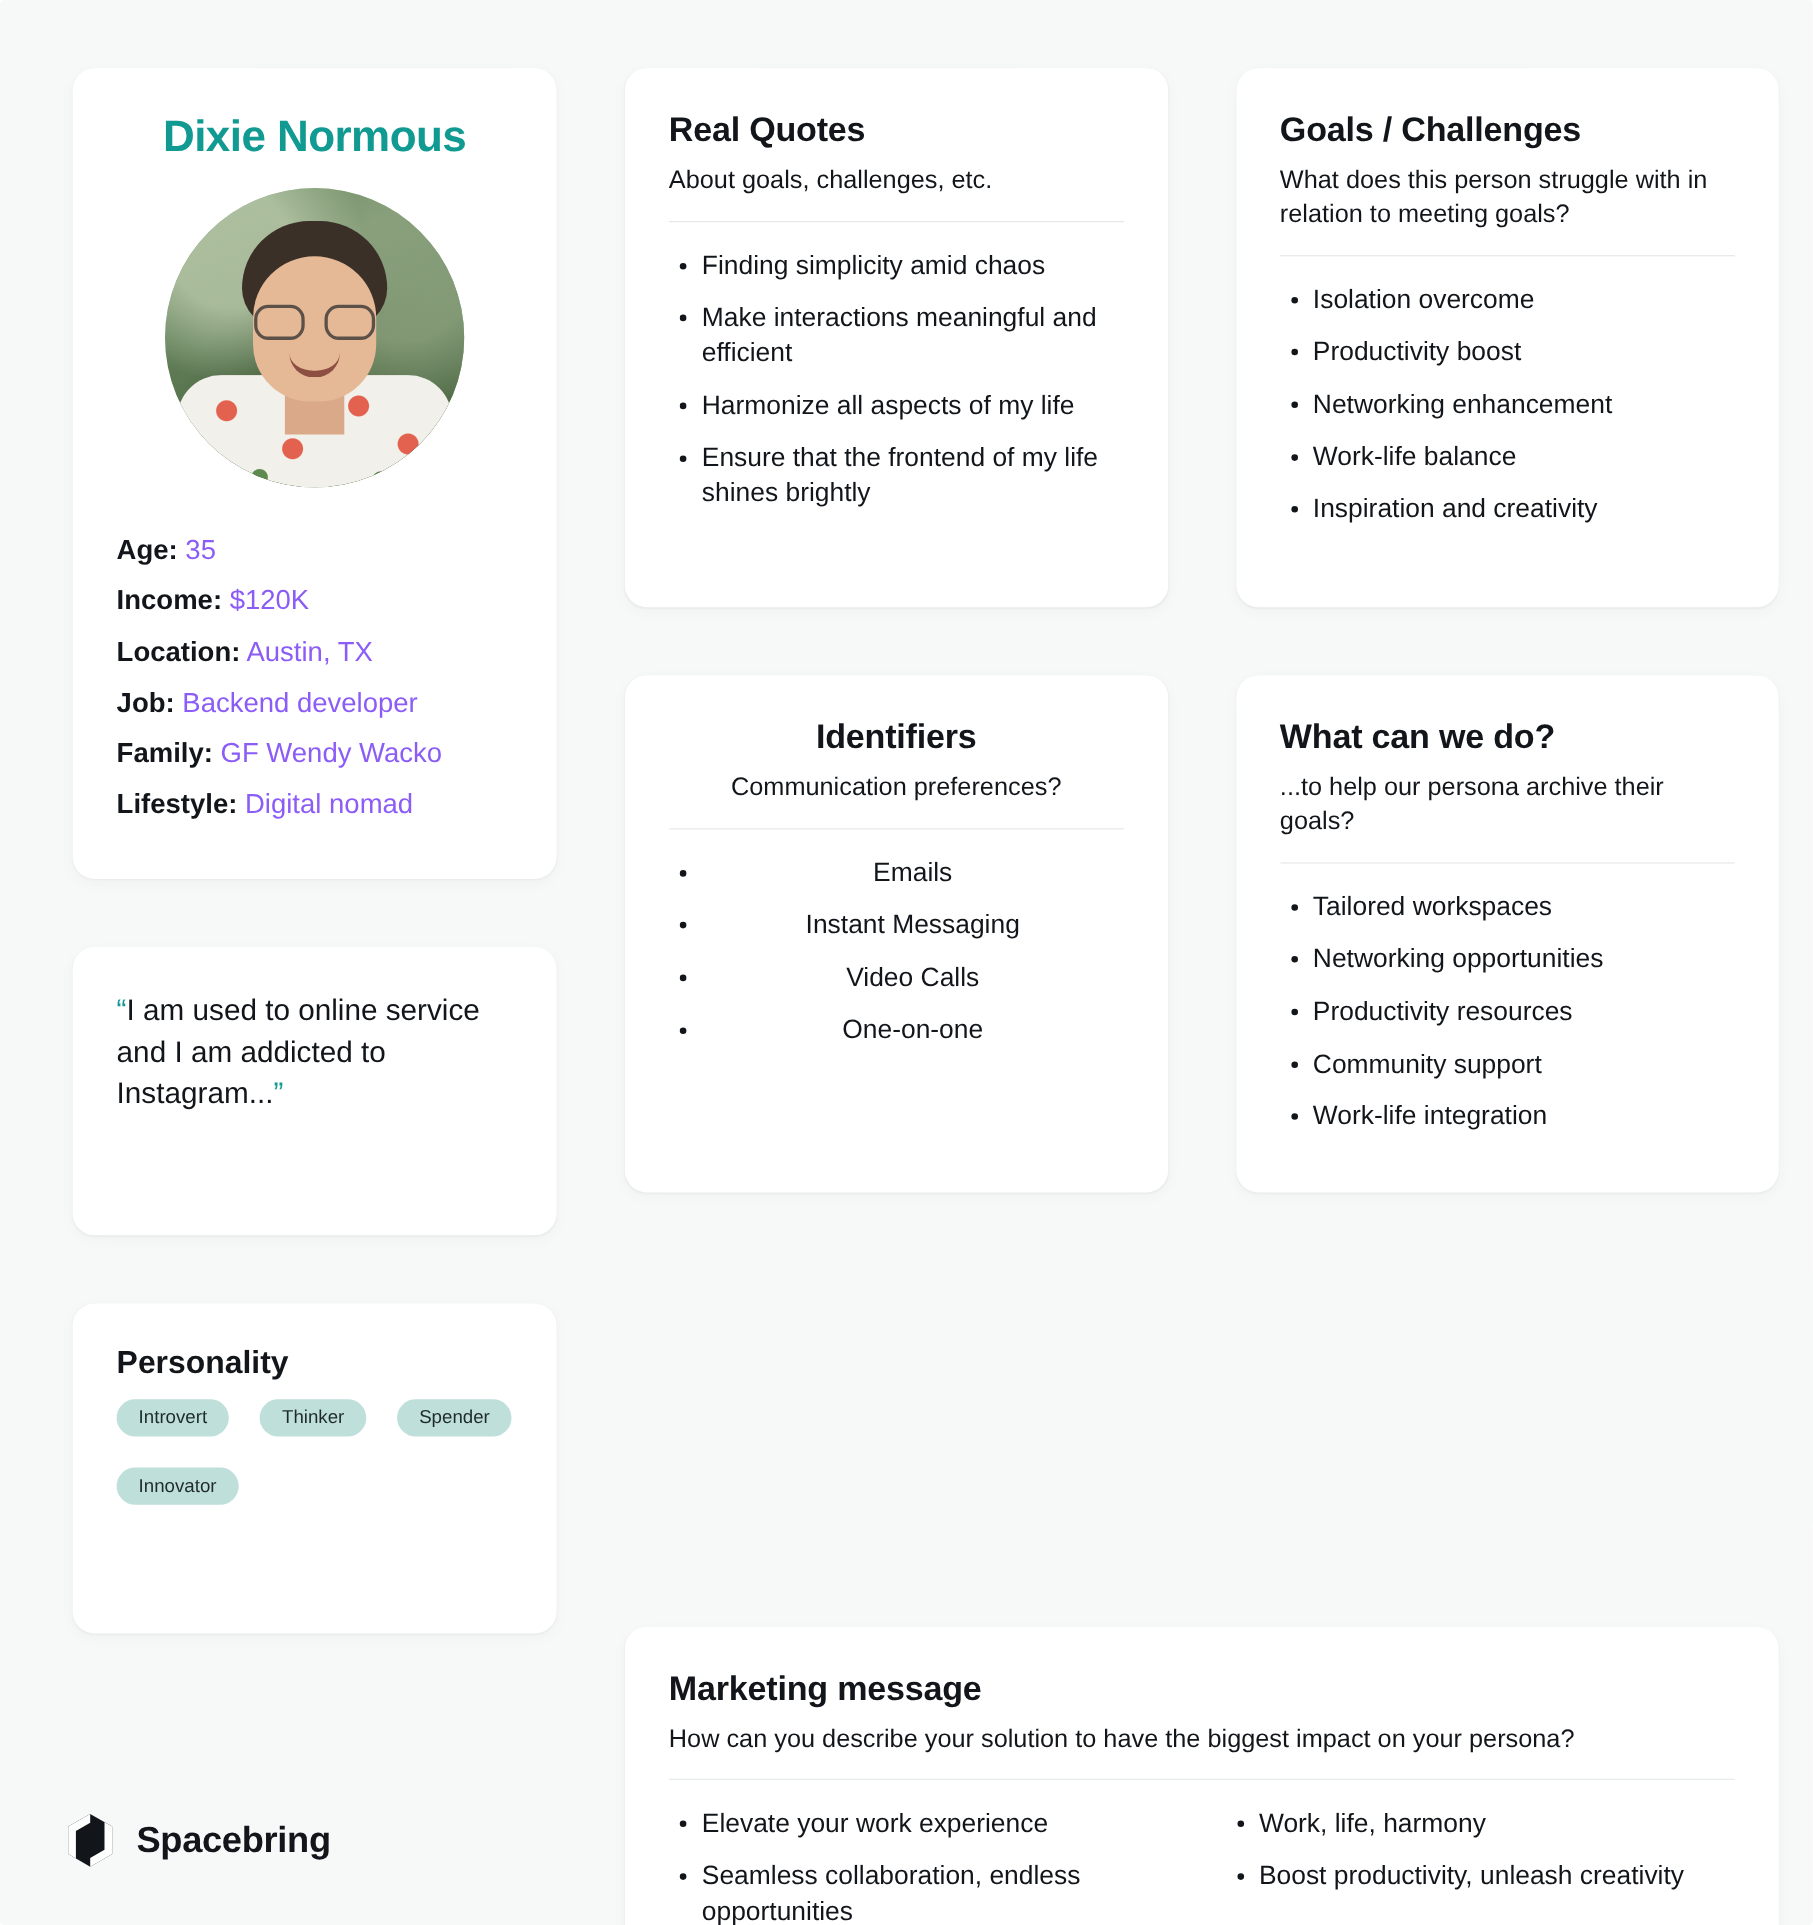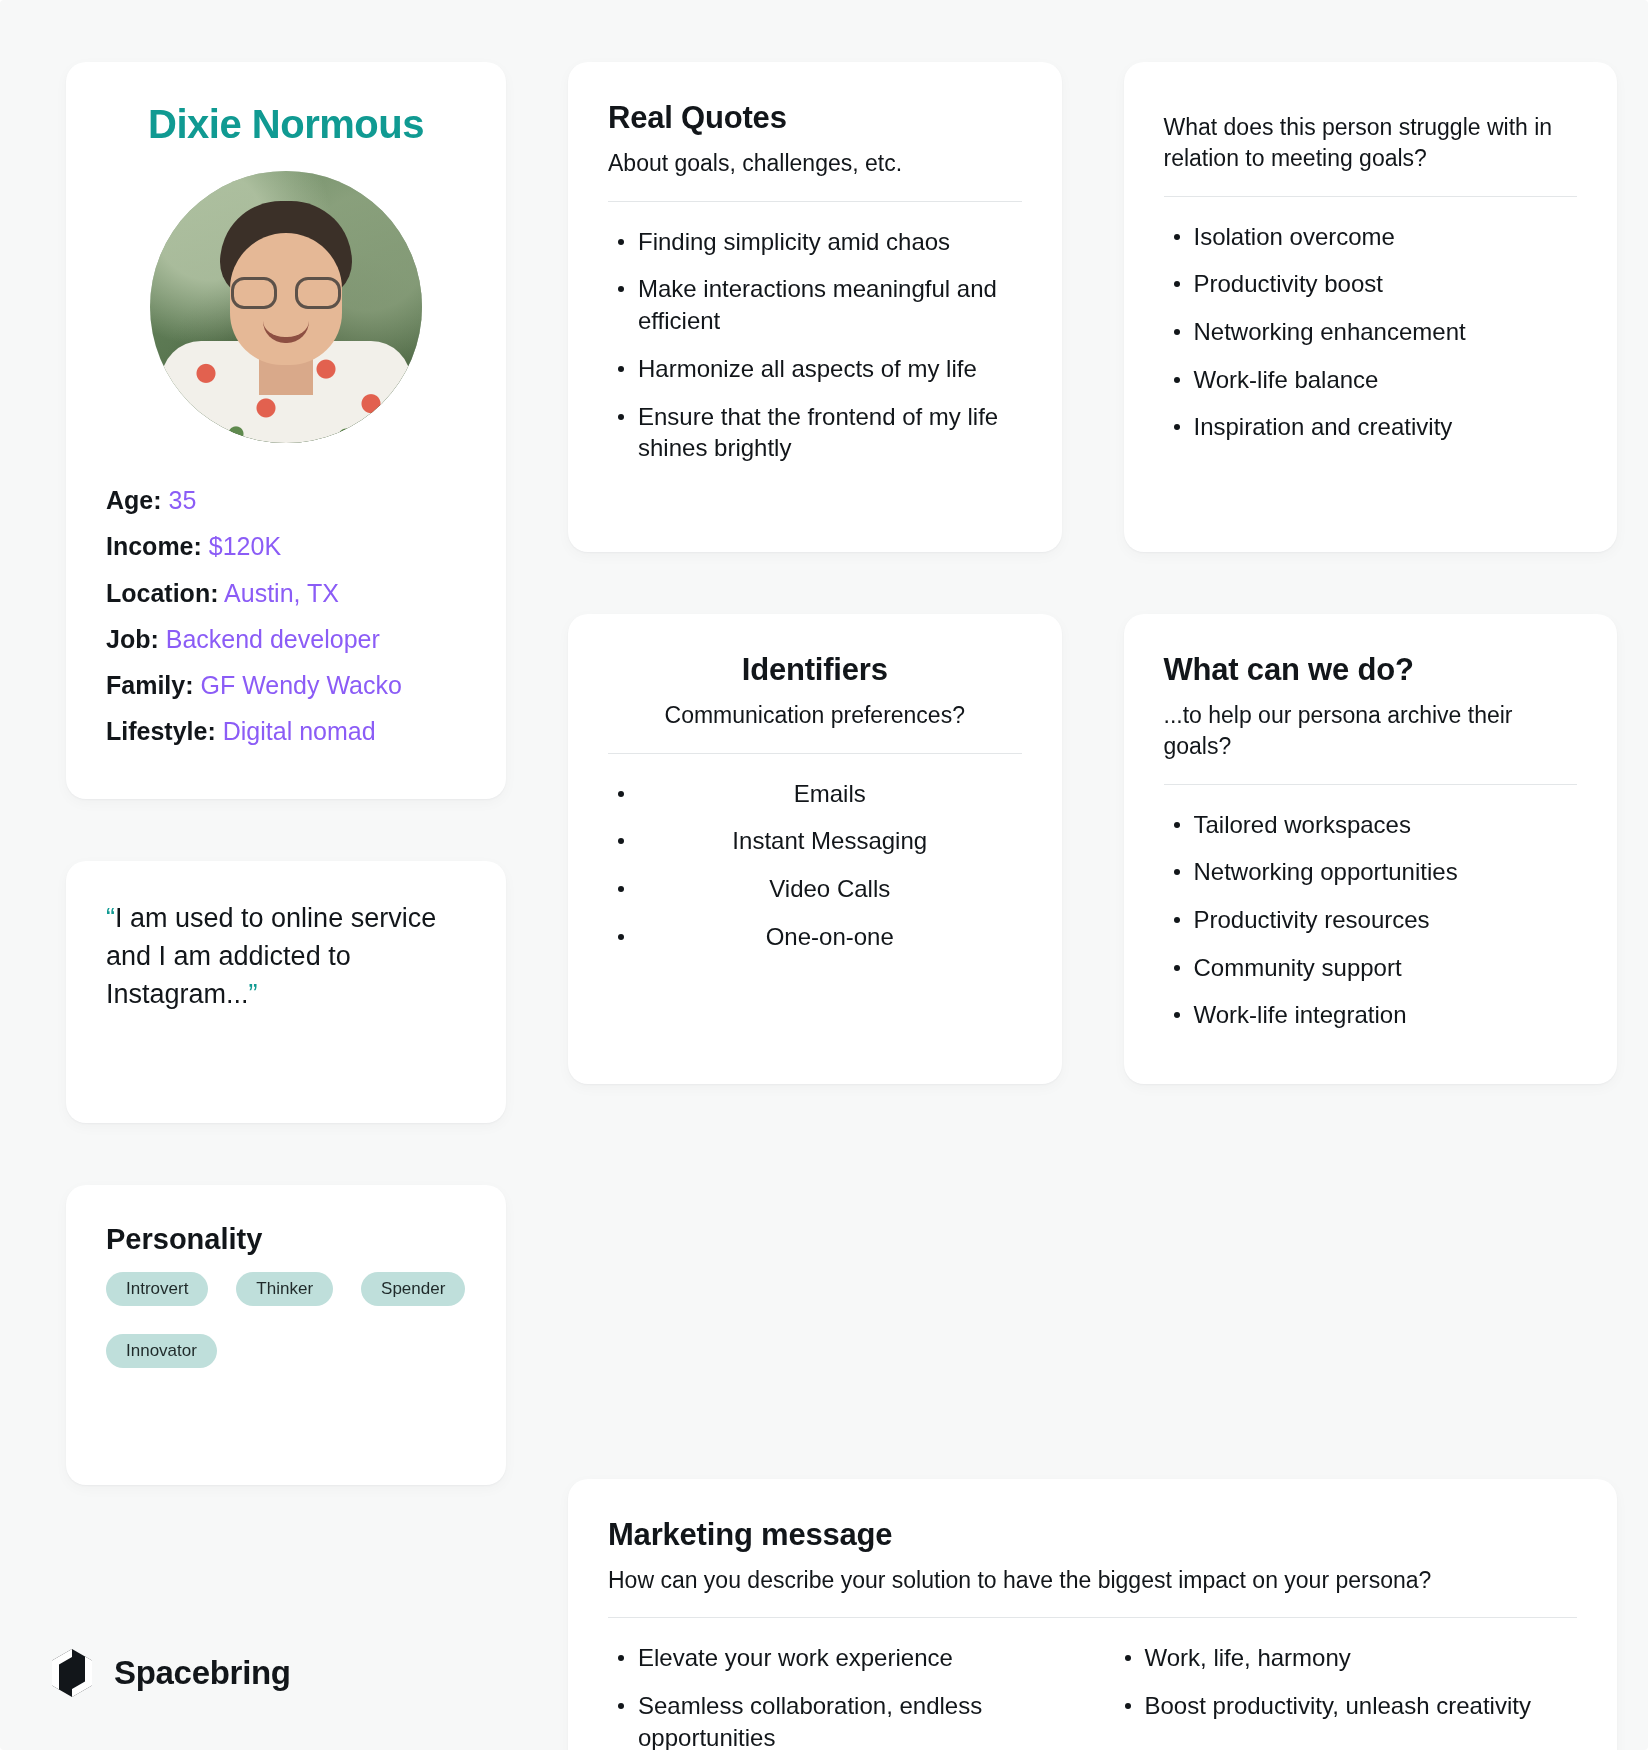--- a/index.html
+++ b/index.html
@@ -133,21 +133,21 @@
   .card-goals { min-height: 490px; }
   .card-ident { min-height: 470px; text-align: center; }
   .card-whatcan { min-height: 470px; }
 
   
   .marketing { grid-column: 2 / span 2; }
   .mk-cols { display: grid; grid-template-columns: 1fr 1fr; column-gap: 44px; }
 
   
   .footer {
-    position:absolute; left: 50px; bottom: 52px;
+    position:absolute; left: 60px; bottom: 52px;
     display:flex; align-items:center; gap: 20px;
   }
   .logo-mark { width: 44px; height: 50px; }
   .brand { font-size: 33px; font-weight: 700; color:#12161a; letter-spacing:-0.3px; }
 </style>
 </head>
 <body>
 
 <div class="page">
   <div class="grid">
@@ -237,20 +237,21 @@
           <li>Video Calls</li>
           <li>One-on-one</li>
         </ul>
       </div>
 
     </div>
 
     <div class="col">
 
       <div class="card card-goals">
+        <div class="sec-title">Goals / Challenges</div>
         <div class="sec-sub">What does this person struggle with in relation to meeting goals?</div>
         <hr class="rule">
         <ul class="bullets">
           <li>Isolation overcome</li>
           <li>Productivity boost</li>
           <li>Networking enhancement</li>
           <li>Work-life balance</li>
           <li>Inspiration and creativity</li>
         </ul>
       </div>

